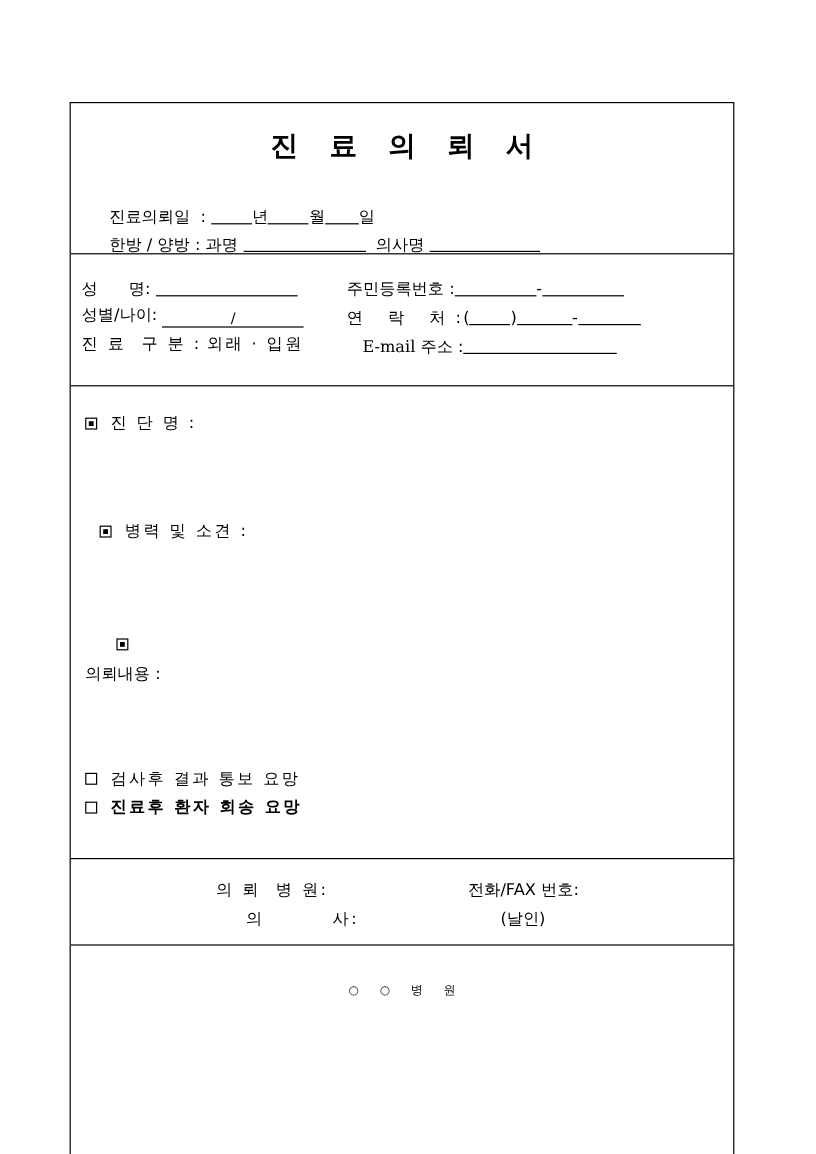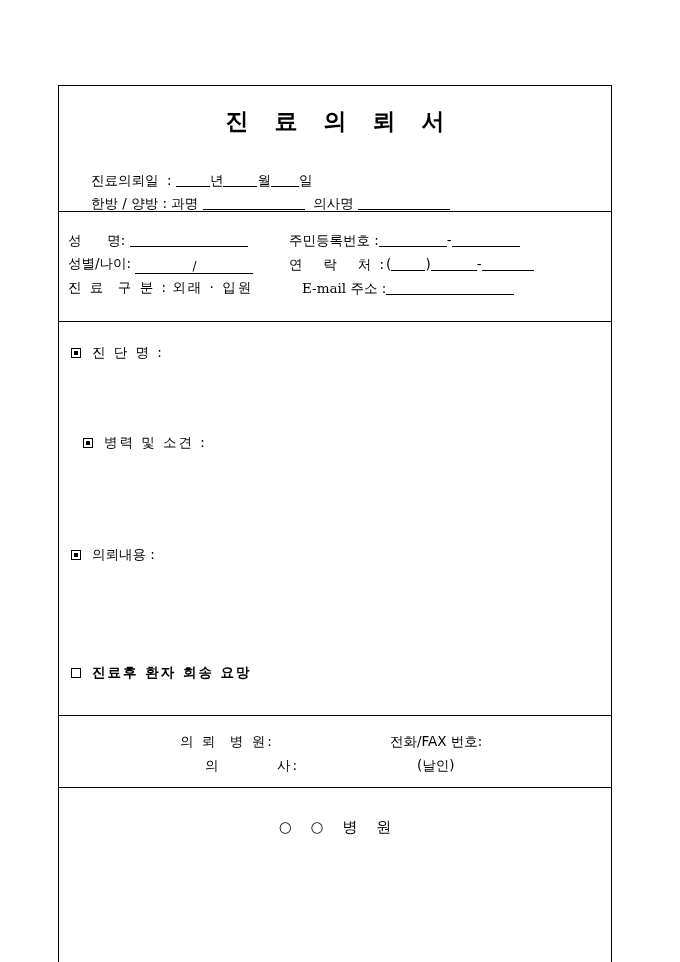--- a/index.html
+++ b/index.html
@@ -137,21 +137,21 @@
     position: absolute;
     white-space: nowrap;
     font-size: 13.5px;
   }
   .footer-line {
     position: absolute;
     left: 0;
     top: 30px;
     width: 100%;
     text-align: center;
-    font-size: 15px;
+    font-size: 10px;
     letter-spacing: 7px;
     text-indent: 7px;
     white-space: pre;
   }
 </style>
 </head>
 <body>
 
 <div class="form-frame">
 
@@ -202,26 +202,30 @@
       <span class="lbl lbl-sp2">진 단 명 :</span>
     </div>
     <div style="position:absolute; left:12px; top:40px; width:520px; height:68px;"></div>
 
     <div class="bullet-row" style="left:12px; top:112px;padding-left:12px;">
       <span class="sq-bullet"></span>
       <span class="lbl lbl-sp2">병력 및 소견 :</span>
     </div>
     <div style="position:absolute; left:12px; top:130px; width:520px; height:92px;"></div>
 
-    <div class="bullet-row" style="left:12px; top:224px;">
+    <div class="bullet-row" style="left:12px; top:210px;flex-direction:column;">
       <span class="sq-bullet"></span>
       <span class="lbl">의뢰내용 :</span>
     </div>
     <div style="position:absolute; left:12px; top:244px; width:520px; height:70px;"></div>
 
+    <div class="bullet-row" style="left:12px; top:318px;">
+      <span class="chk-box"></span>
+      <span class="lbl lbl-sp2">검사후 결과 통보 요망</span>
+    </div>
 
     <div class="bullet-row" style="left:12px; top:342px;font-weight:bold;">
       <span class="chk-box"></span>
       <span class="lbl lbl-sp2">진료후 환자 회송 요망</span>
     </div>
   </div>
 
   <div class="section sec-sign">
 
     <div class="sign-line" style="left:121px; top:17px;">

